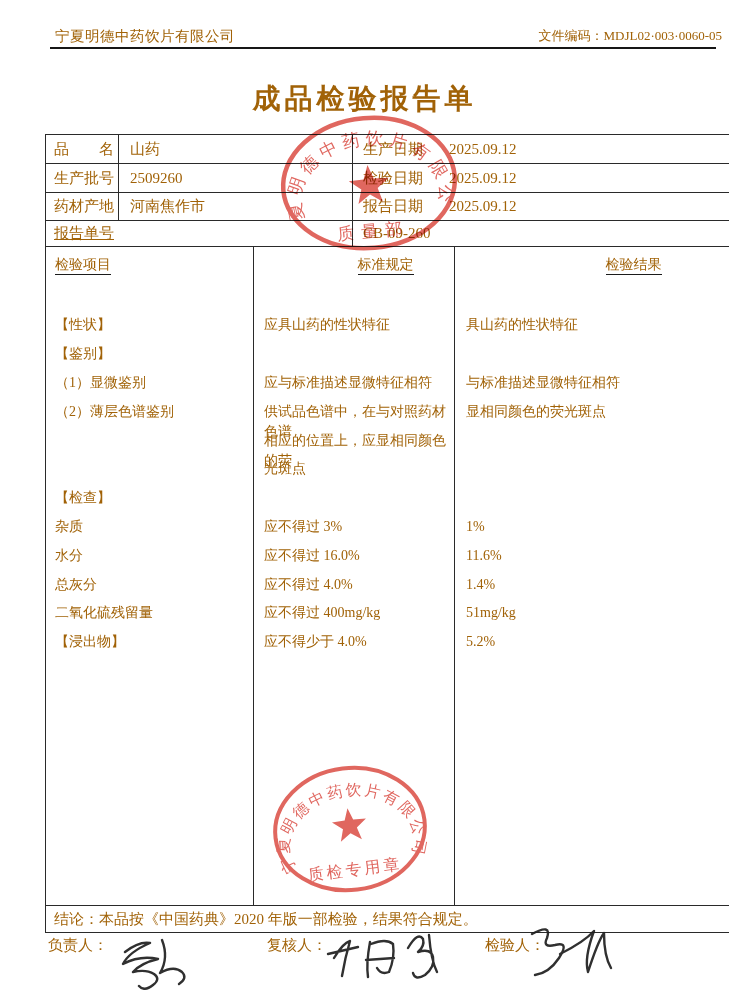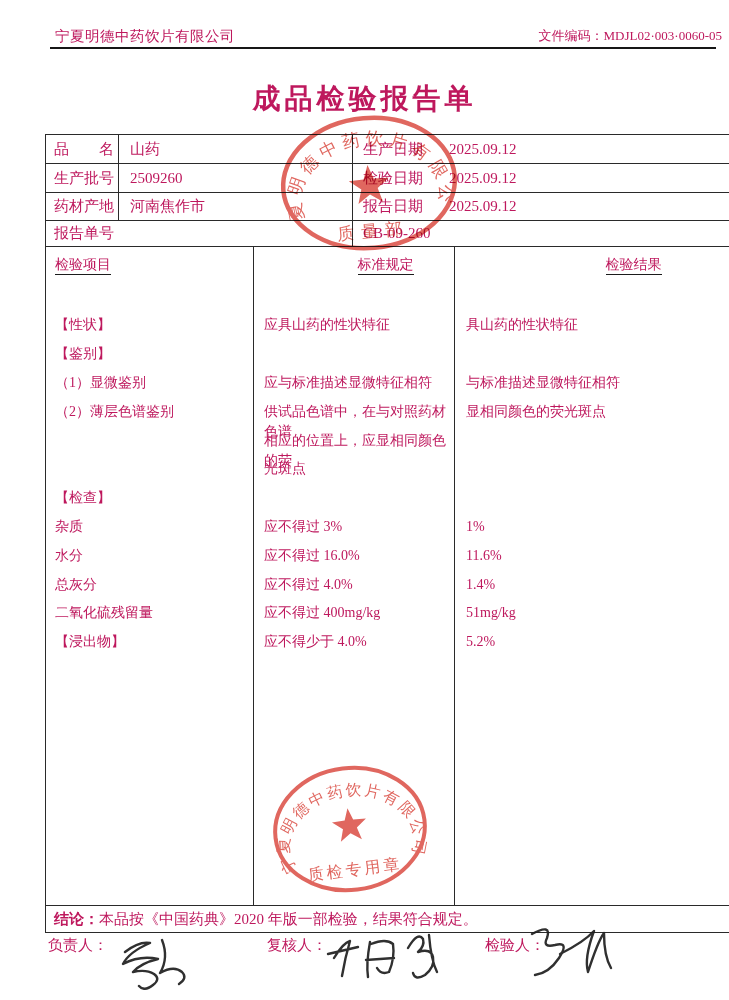--- a/index.html
+++ b/index.html
@@ -1,18 +1,18 @@
 <!DOCTYPE html>
 <html><head>
 <meta charset="utf-8">
 <style>
   html,body{margin:0;padding:0;background:#9c9c9c;}
   .page{
     position:relative;width:729px;height:1000px;background:#ffffff;
-    font-family:"Liberation Serif","DejaVu Serif",serif;color:#be185d;
+    font-family:"Liberation Serif","DejaVu Serif",serif;color:#a16207;
     overflow:hidden;margin:0 auto;
   }
   
   .hdr-company{position:absolute;left:55px;top:27px;font-size:14.5px;letter-spacing:.5px;}
   .hdr-code{position:absolute;right:7px;top:27px;font-size:13px;}
   .hdr-rule{position:absolute;left:50px;top:47px;width:666px;height:2px;background:#161616;}
   
   .title{position:absolute;left:0;top:80px;width:729px;text-align:center;
     font-size:28px;font-weight:bold;letter-spacing:4px;margin:0;}
   
@@ -21,37 +21,37 @@
   .trow{display:flex;border-bottom:1px solid #2a2a2a;box-sizing:border-box;align-items:center;}
   .cell{box-sizing:border-box;height:100%;display:flex;align-items:center;}
   .br{border-right:1px solid #2a2a2a;}
   .r1,.r2{height:29px;}
   .r3{height:28px;}
   .r4{height:26px;}
   .c-label{width:73px;padding-left:8px;}
   .c-value{width:234px;padding-left:11px;}
   .c-right{flex:1;padding-left:10px;}
   .c-right .dlabel{display:inline-block;width:86px;}
-  .c-merged{width:307px;padding-left:8px;}
+  .c-merged{width:307px;padding-left:8px;text-decoration:underline;}
   
   .bodysec{position:relative;height:659px;border-bottom:1px solid #2a2a2a;box-sizing:border-box;font-size:14px;}
   .vdiv{position:absolute;top:0;bottom:0;width:1px;background:#2a2a2a;}
   .vdiv.d1{left:207px;} .vdiv.d2{left:408px;}
   .bhead{position:absolute;left:0;top:9px;width:100%;display:flex;gap:32px;}
   .bhead .h1{width:207px;padding-left:9px;box-sizing:border-box;}
   .bhead .h2{width:201px;text-align:center;}
   .bhead .h3{width:231px;text-align:center;}
   .bhead span u{ text-decoration:none;border-bottom:1px solid #1b1b1b;padding-bottom:2px;}
   .bline{position:absolute;left:0;width:100%;display:flex;line-height:20px;}
   .bline .i{width:207px;padding-left:9px;box-sizing:border-box;}
   .bline .s{width:201px;padding-left:11px;box-sizing:border-box;}
   .bline .r{width:231px;padding-left:12px;box-sizing:border-box;}
   
   .concl{height:26px;display:flex;align-items:center;padding-left:8px;font-size:15px;}
-  .concl b{font-weight:bold;}
+  .concl b{font-weight:normal;}
   
   .sig-labels{position:absolute;top:936px;left:0;width:729px;font-size:15px;}
   .sig-labels span{position:absolute;top:0;}
   .sig-resp{left:48px;font-family:Liberation Mono, monospace;} .sig-rev{left:267px;} .sig-insp{left:485px;}
   .sig-svg{position:absolute;left:40px;top:918px;}
   
   .stamp{position:absolute;mix-blend-mode:multiply;opacity:.82;}
   .stamp-top{left:276px;top:110px;transform:rotate(-5deg);}
   .stamp-bottom{left:270px;top:763px;transform:rotate(-7deg);}
 </style>

